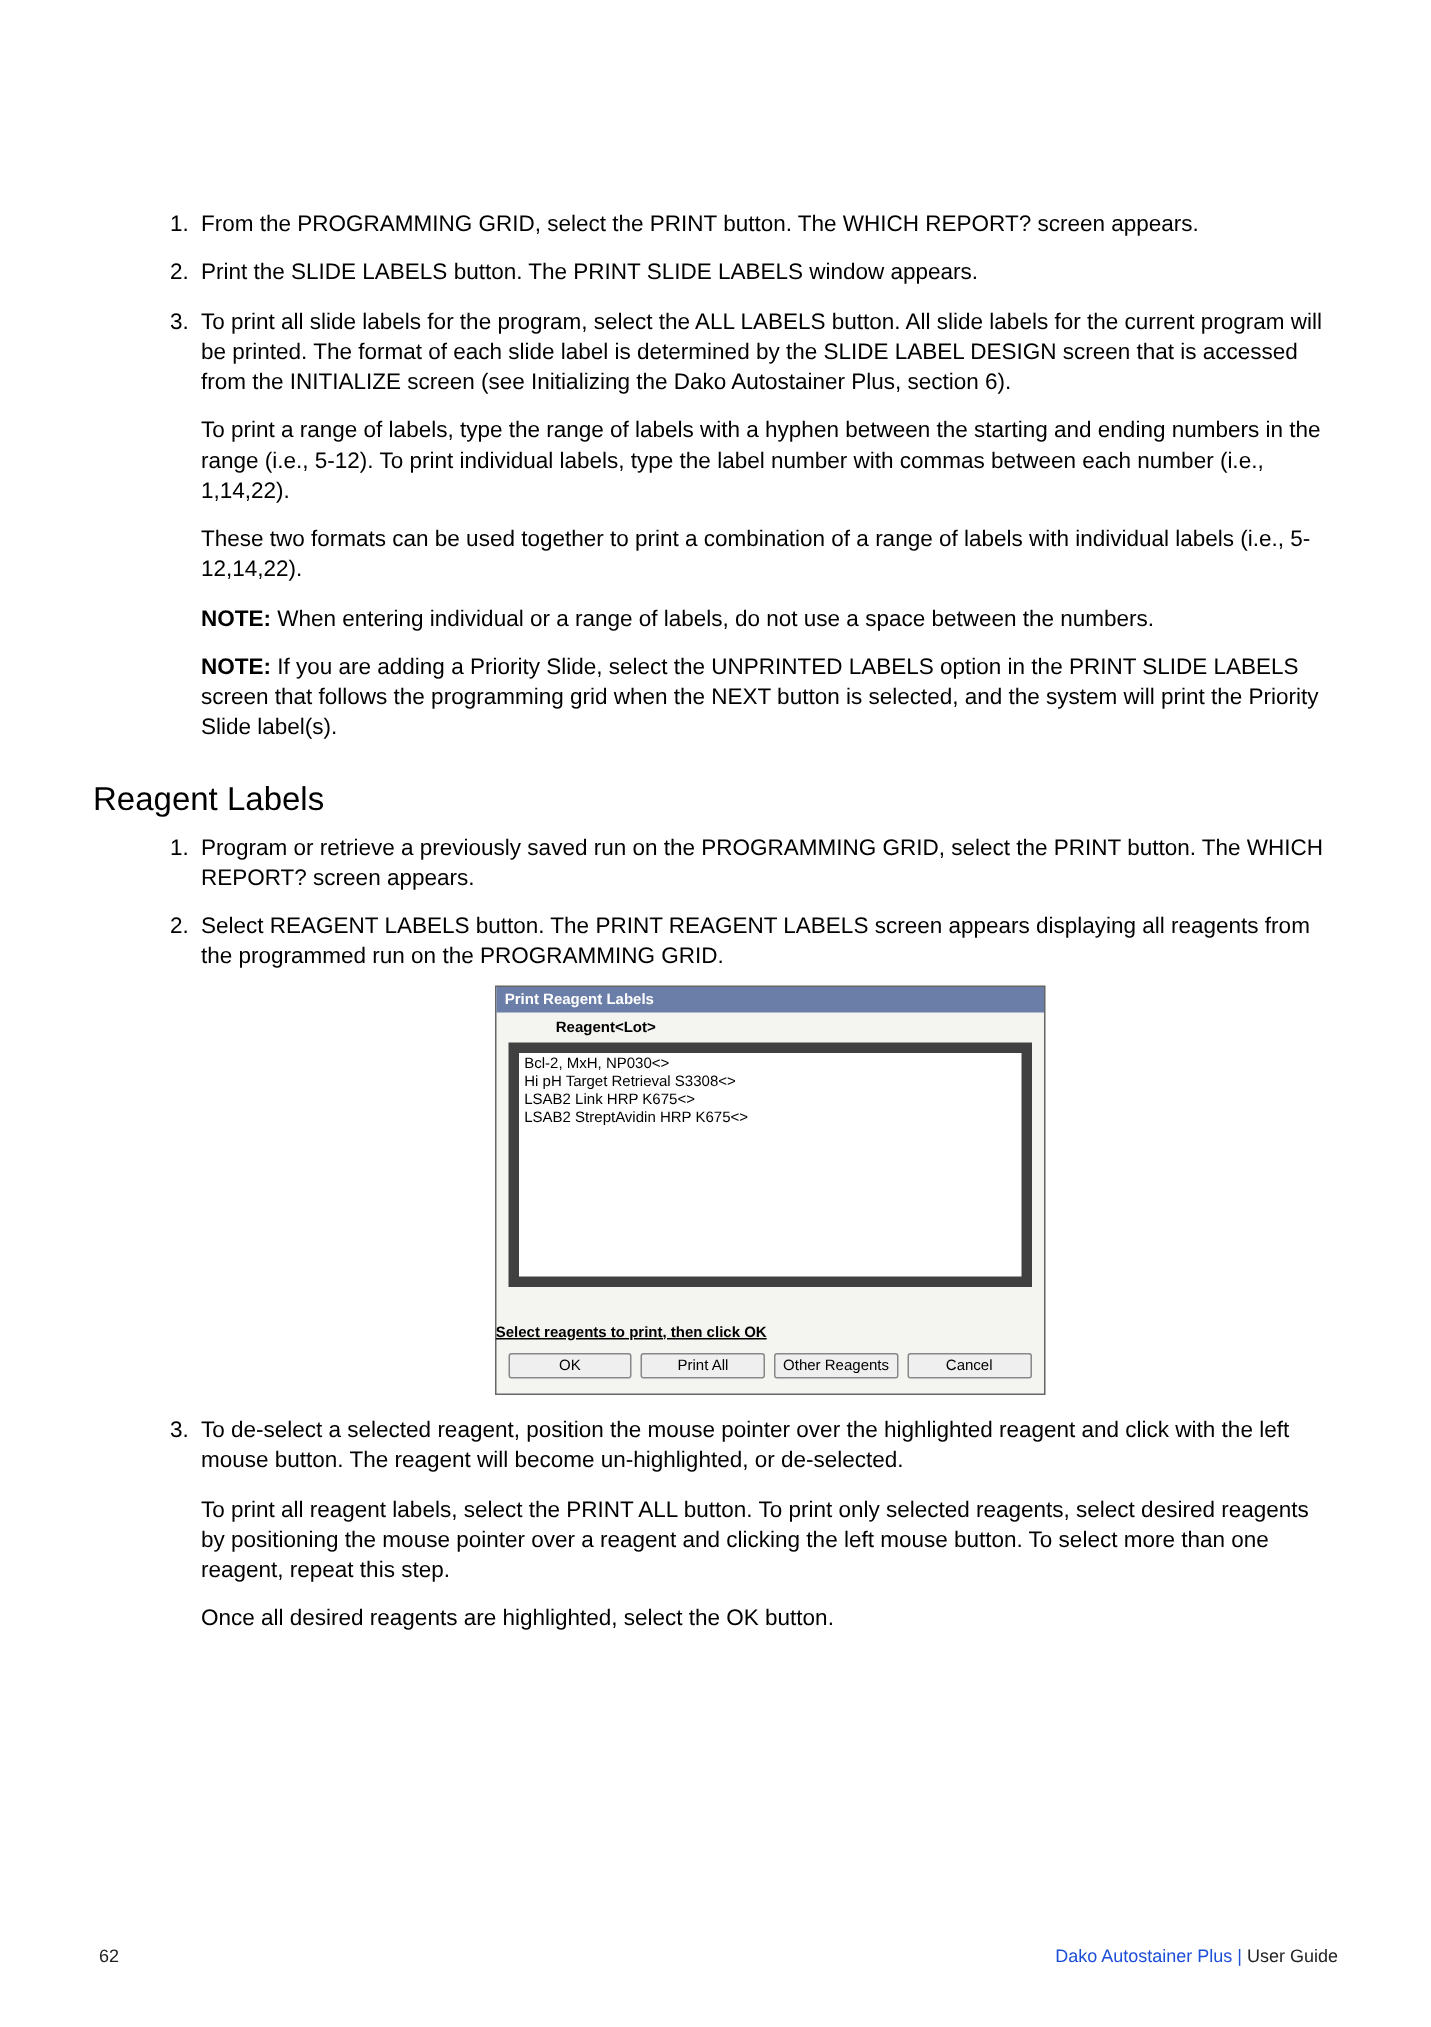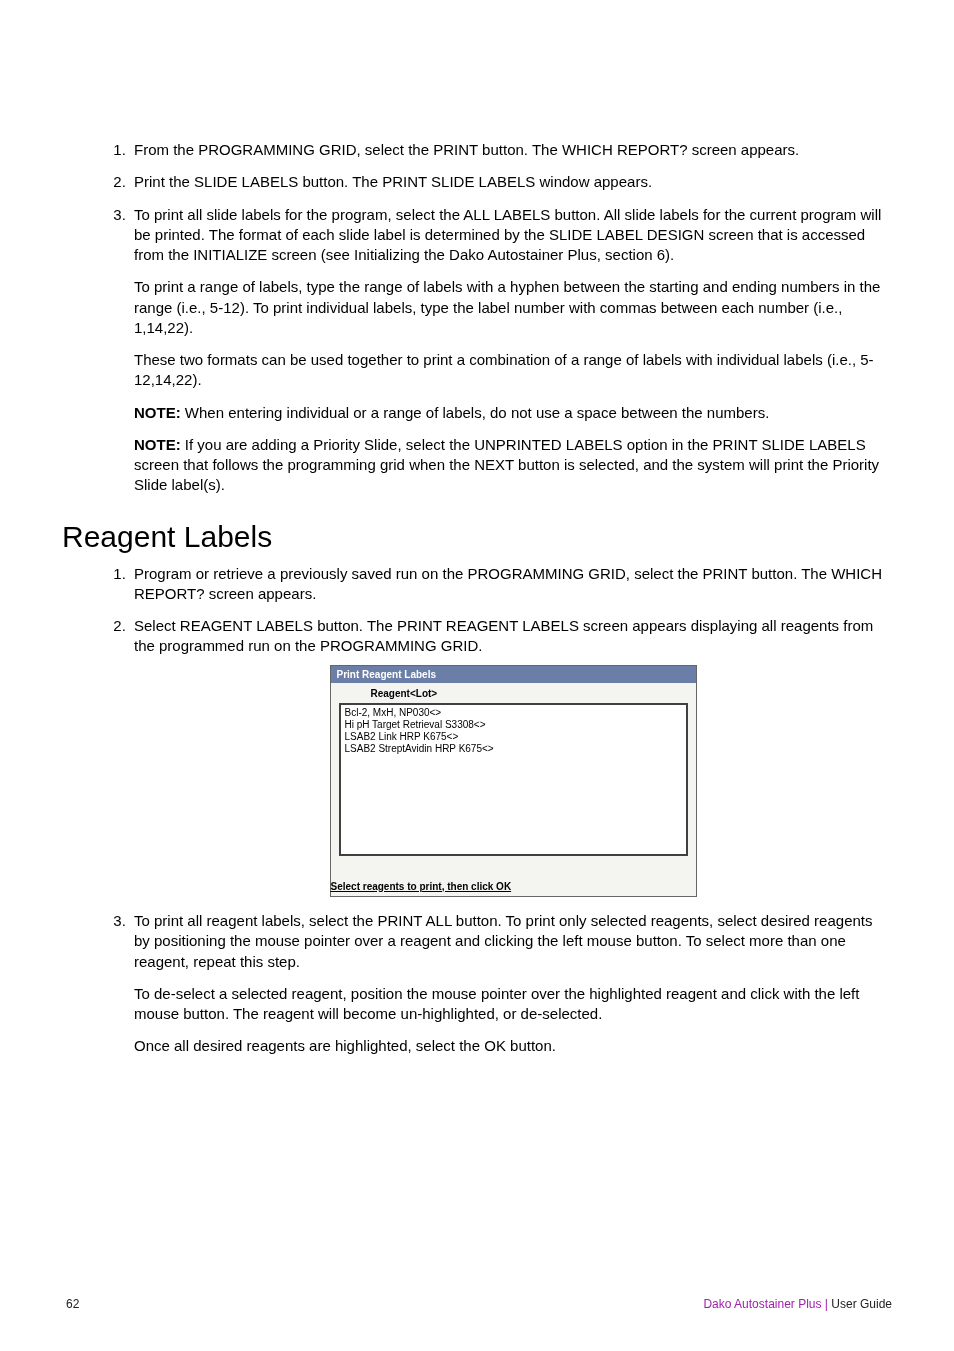--- a/index.html
+++ b/index.html
@@ -24,21 +24,21 @@
     line-height: 1.35;
   }
   ol.main-list > li {
     margin-bottom: 12px;
     padding-left: 4px;
   }
   .para {
     margin-bottom: 12px;
   }
   h2.section {
-    font-size: 30px;
+    font-size: 22px;
     font-weight: normal;
     margin: 24px 0 10px 0;
   }
   h3.sub {
     font-size: 16px;
     font-weight: bold;
     margin: 8px 0 22px 0;
   }
   .dialog-wrap {
     display: flex;
@@ -60,21 +60,21 @@
     font-size: 10px;
   }
   .dialog-header {
     text-align: left;
     padding: 4px 40px 2px 40px;
     font-weight: bold;
     font-size: 10px;
   }
   .dialog-list {
     background: #fff;
-    border: 2px solid #404040;
+    border: 7px solid #404040;
     margin: 0 8px;
     height: 145px;
     overflow: hidden;
     padding: 2px 4px;
     font-size: 10px;
     line-height: 1.2;
   }
   .dialog-list div {
     white-space: nowrap;
   }
@@ -103,21 +103,21 @@
     position: absolute;
     bottom: 40px;
     left: 66px;
     right: 62px;
     display: flex;
     justify-content: space-between;
     font-size: 12px;
     color: #222;
   }
   .footer .orange {
-    color: #a21caf;
+    color: #1d4ed8;
     font-weight: normal;
   }
 </style>
 </head>
 <body>
 
 <div class="page">
 
   <ol class="main-list">
     <li>
@@ -151,26 +151,32 @@
         <div class="dialog">
           <div class="dialog-title">Print Reagent Labels</div>
           <div class="dialog-header">Reagent&lt;Lot&gt;</div>
           <div class="dialog-list">
             <div>Bcl-2, MxH, NP030&lt;&gt;</div>
             <div>Hi pH Target Retrieval S3308&lt;&gt;</div>
             <div>LSAB2 Link HRP K675&lt;&gt;</div>
             <div>LSAB2 StreptAvidin HRP K675&lt;&gt;</div>
           </div>
           <div class="dialog-instr">Select reagents to print, then click OK</div>
+          <div class="dialog-buttons">
+            <button>OK</button>
+            <button>Print All</button>
+            <button>Other Reagents</button>
+            <button>Cancel</button>
+          </div>
         </div>
       </div>
     </li>
     <li>
+      <div class="para">To de-select a selected reagent, position the mouse pointer over the highlighted reagent and click with the left mouse button. The reagent will become un-highlighted, or de-selected.</div>
       <div class="para">To print all reagent labels, select the PRINT ALL button. To print only selected reagents, select desired reagents by positioning the mouse pointer over a reagent and clicking the left mouse button. To select more than one reagent, repeat this step.</div>
-      <div class="para">To de-select a selected reagent, position the mouse pointer over the highlighted reagent and click with the left mouse button. The reagent will become un-highlighted, or de-selected.</div>
       <div class="para">Once all desired reagents are highlighted, select the OK button.</div>
     </li>
   </ol>
 
   <div class="footer">
     <span>62</span>
     <span>
       <span class="orange">Dako Autostainer Plus</span><span class="orange"> | </span><span>User Guide</span>
     </span>
   </div>

